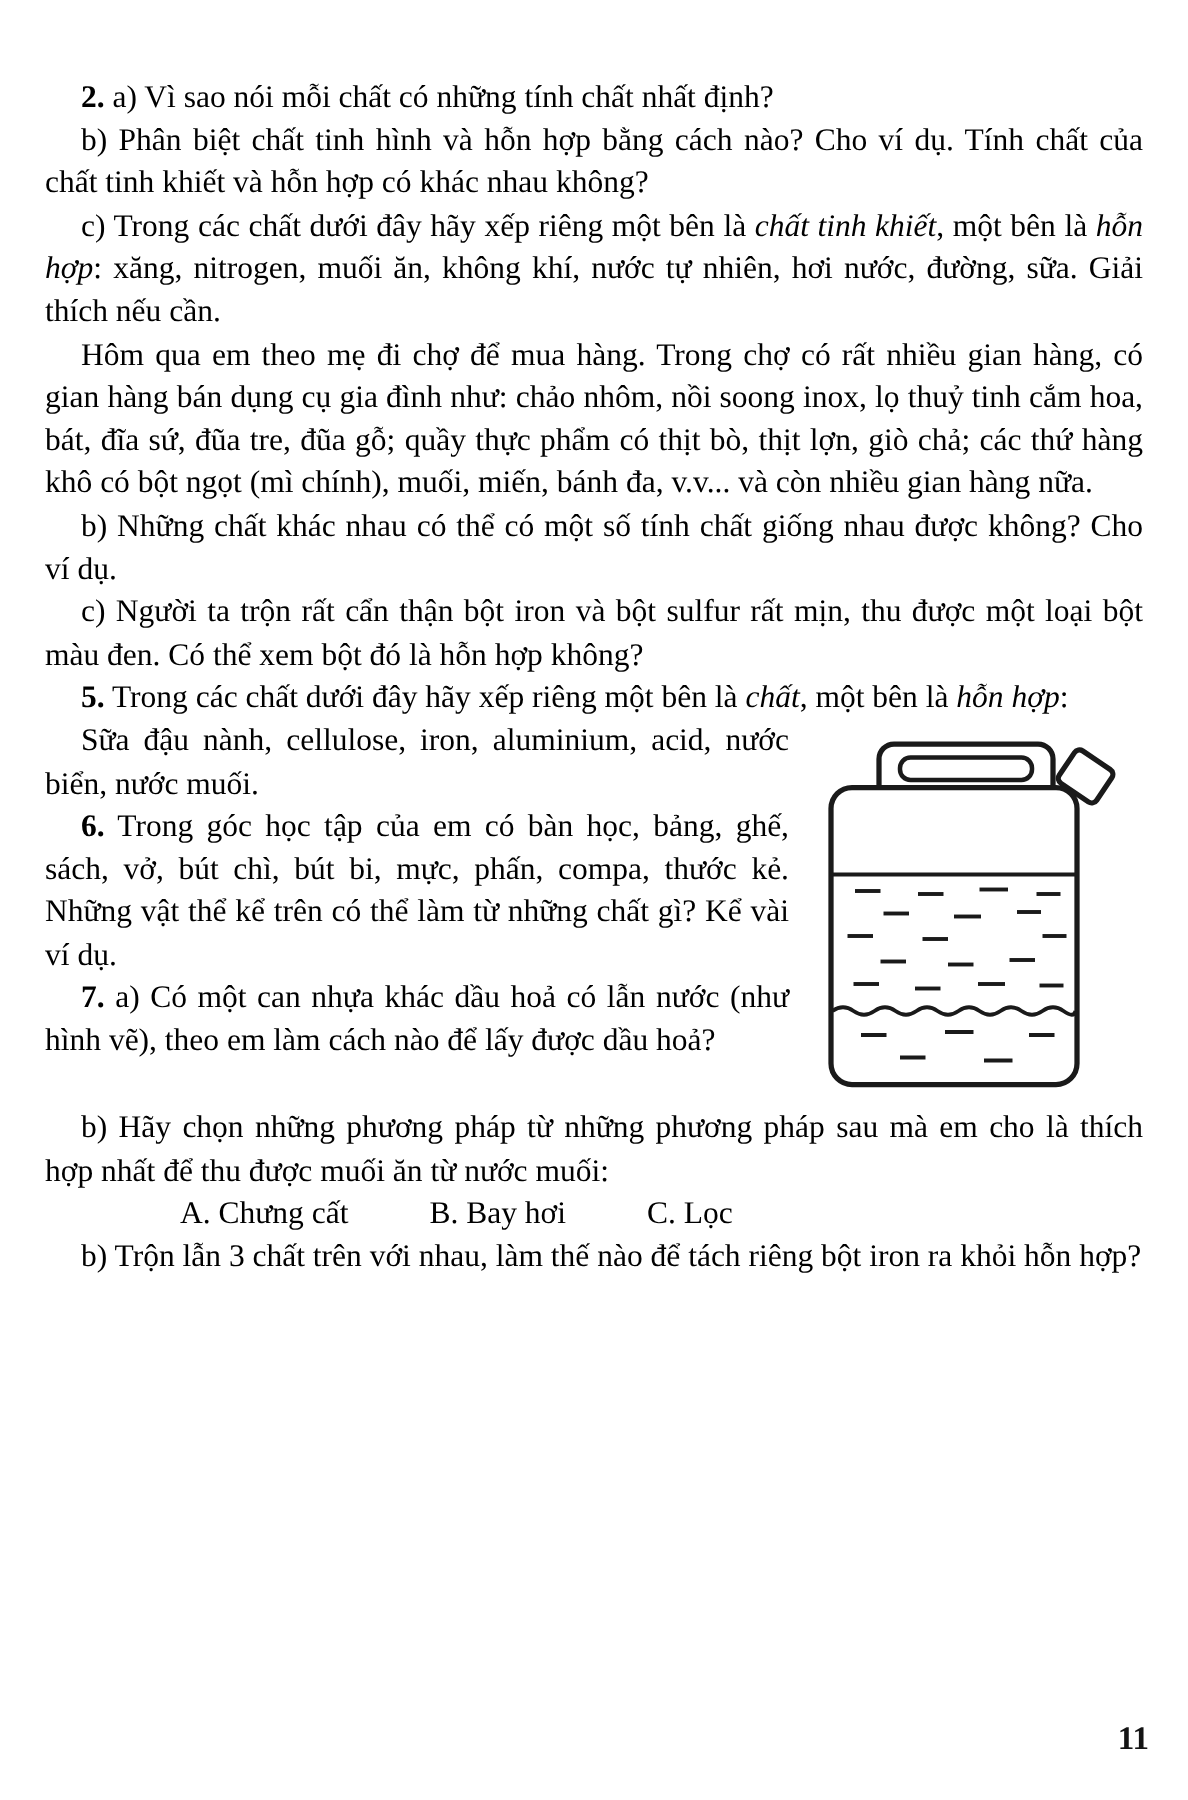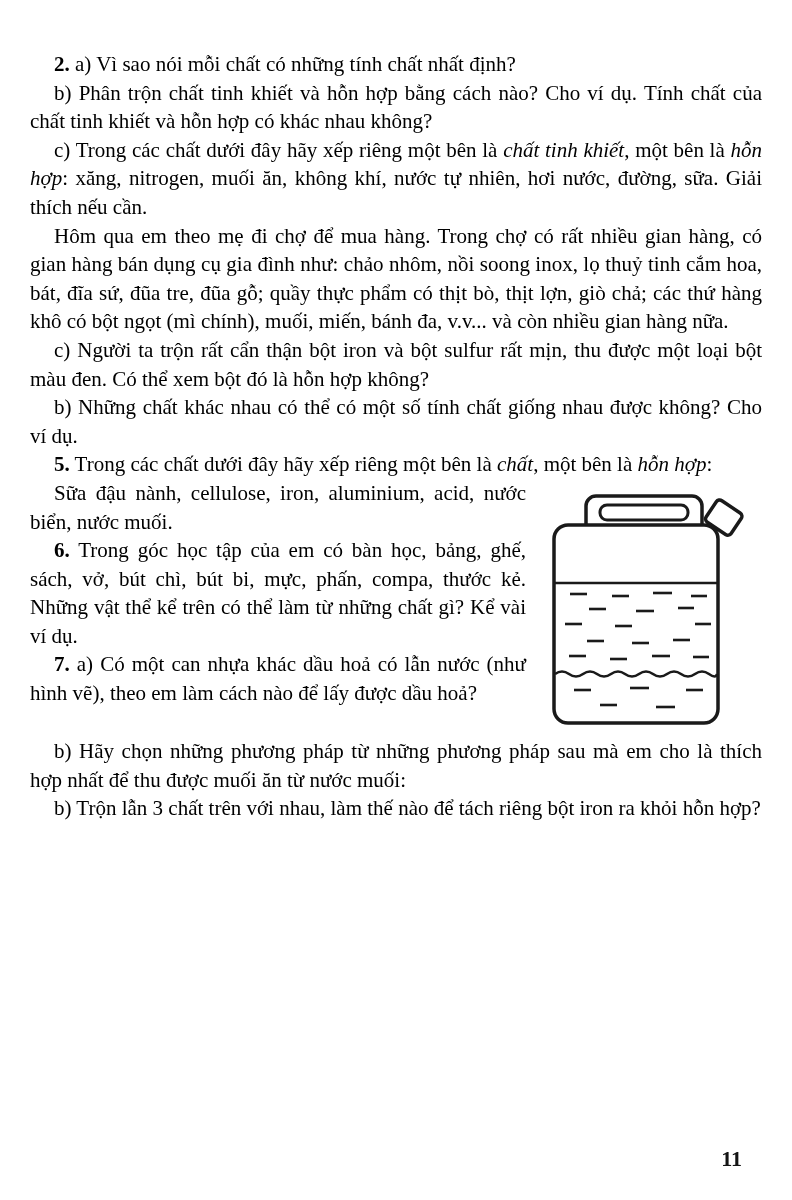--- a/index.html
+++ b/index.html
@@ -22,43 +22,43 @@
     margin:14px 0 4px 14px;
   }
   .can-float svg{display:block;margin:0 12px 0 auto;}
   .options{
     text-indent:0;padding-left:90px;text-align:left;
   }
   .options span{display:inline-block;margin-right:54px;}
   .options span:last-child{margin-right:0;}
   .q7b{clear:right;}
   .page-number{
-    position:absolute;right:50px;top:1146px;
+    position:absolute;right:26px;top:1146px;
     font-family:"Liberation Serif", serif;
     font-size:22px;font-weight:600;color:#141414;
   }
 </style>
 </head>
 <body>
 
 <div class="page-content">
 
   <p><b>2.</b><span> a) Vì sao nói mỗi chất có những tính chất nhất định?</span></p>
 
-  <p><span>b) Phân trộn chất tinh khiết và hỗn hợp bằng cách nào? Cho ví dụ. Tính chất của chất tinh khiết và hỗn hợp có khác nhau không?</span></p>
+  <p><span>b) Phân biệt chất tinh hình và hỗn hợp bằng cách nào? Cho ví dụ. Tính chất của chất tinh khiết và hỗn hợp có khác nhau không?</span></p>
 
   <p><span>c) Trong các chất dưới đây hãy xếp riêng một bên là </span><i>chất tinh khiết</i><span>, một bên là </span><i>hỗn hợp</i><span>: xăng, nitrogen, muối ăn, không khí, nước tự nhiên, hơi nước, đường, sữa. Giải thích nếu cần.</span></p>
 
 
   <p><span>Hôm qua em theo mẹ đi chợ để mua hàng. Trong chợ có rất nhiều gian hàng, có gian hàng bán dụng cụ gia đình như: chảo nhôm, nồi soong inox, lọ thuỷ tinh cắm hoa, bát, đĩa sứ, đũa tre, đũa gỗ; quầy thực phẩm có thịt bò, thịt lợn, giò chả; các thứ hàng khô có bột ngọt (mì chính), muối, miến, bánh đa, v.v... và còn nhiều gian hàng nữa.</span></p>
 
 
+  <p><span>b) Những chất khác nhau có thể có một số tính chất giống nhau được không? Cho ví dụ.</span></p>
+
   <p><span>c) Người ta trộn rất cẩn thận bột iron và bột sulfur rất mịn, thu được một loại bột màu đen. Có thể xem bột đó là hỗn hợp không?</span></p>
-
-  <p><span>b) Những chất khác nhau có thể có một số tính chất giống nhau được không? Cho ví dụ.</span></p>
 
   <p><b>5.</b><span> Trong các chất dưới đây hãy xếp riêng một bên là </span><i>chất</i><span>, một bên là </span><i>hỗn hợp</i><span>:</span></p>
 
   <div class="can-float">
     <svg width="198" height="234" viewBox="0 0 198 234" xmlns="http://www.w3.org/2000/svg">
 
       <rect x="34" y="3" width="116" height="44" rx="10" fill="#ffffff" stroke="#1a1a1a" stroke-width="3.5"></rect>
 
       <g transform="rotate(34 172 26)">
         <rect x="156" y="12" width="30" height="26" rx="4" fill="#ffffff" stroke="#1a1a1a" stroke-width="3.5"></rect>
@@ -103,19 +103,22 @@
   </div>
 
   <p><span>Sữa đậu nành, cellulose, iron, aluminium, acid, nước biển, nước muối.</span></p>
 
   <p><b>6.</b><span> Trong góc học tập của em có bàn học, bảng, ghế, sách, vở, bút chì, bút bi, mực, phấn, compa, thước kẻ. Những vật thể kể trên có thể làm từ những chất gì? Kể vài ví dụ.</span></p>
 
   <p><b>7.</b><span> a) Có một can nhựa khác dầu hoả có lẫn nước (như hình vẽ), theo em làm cách nào để lấy được dầu hoả?</span></p>
 
   <p class="q7b"><span>b) Hãy chọn những phương pháp từ những phương pháp sau mà em cho là thích hợp nhất để thu được muối ăn từ nước muối:</span></p>
 
+  <p class="options">
+    <span>A. Chưng cất</span><span>B. Bay hơi</span><span>C. Lọc</span>
+  </p>
 
 
   <p><span>b) Trộn lẫn 3 chất trên với nhau, làm thế nào để tách riêng bột iron ra khỏi hỗn hợp?</span></p>
 
 </div>
 
 <div class="page-number">11</div>
 
 </body></html>

